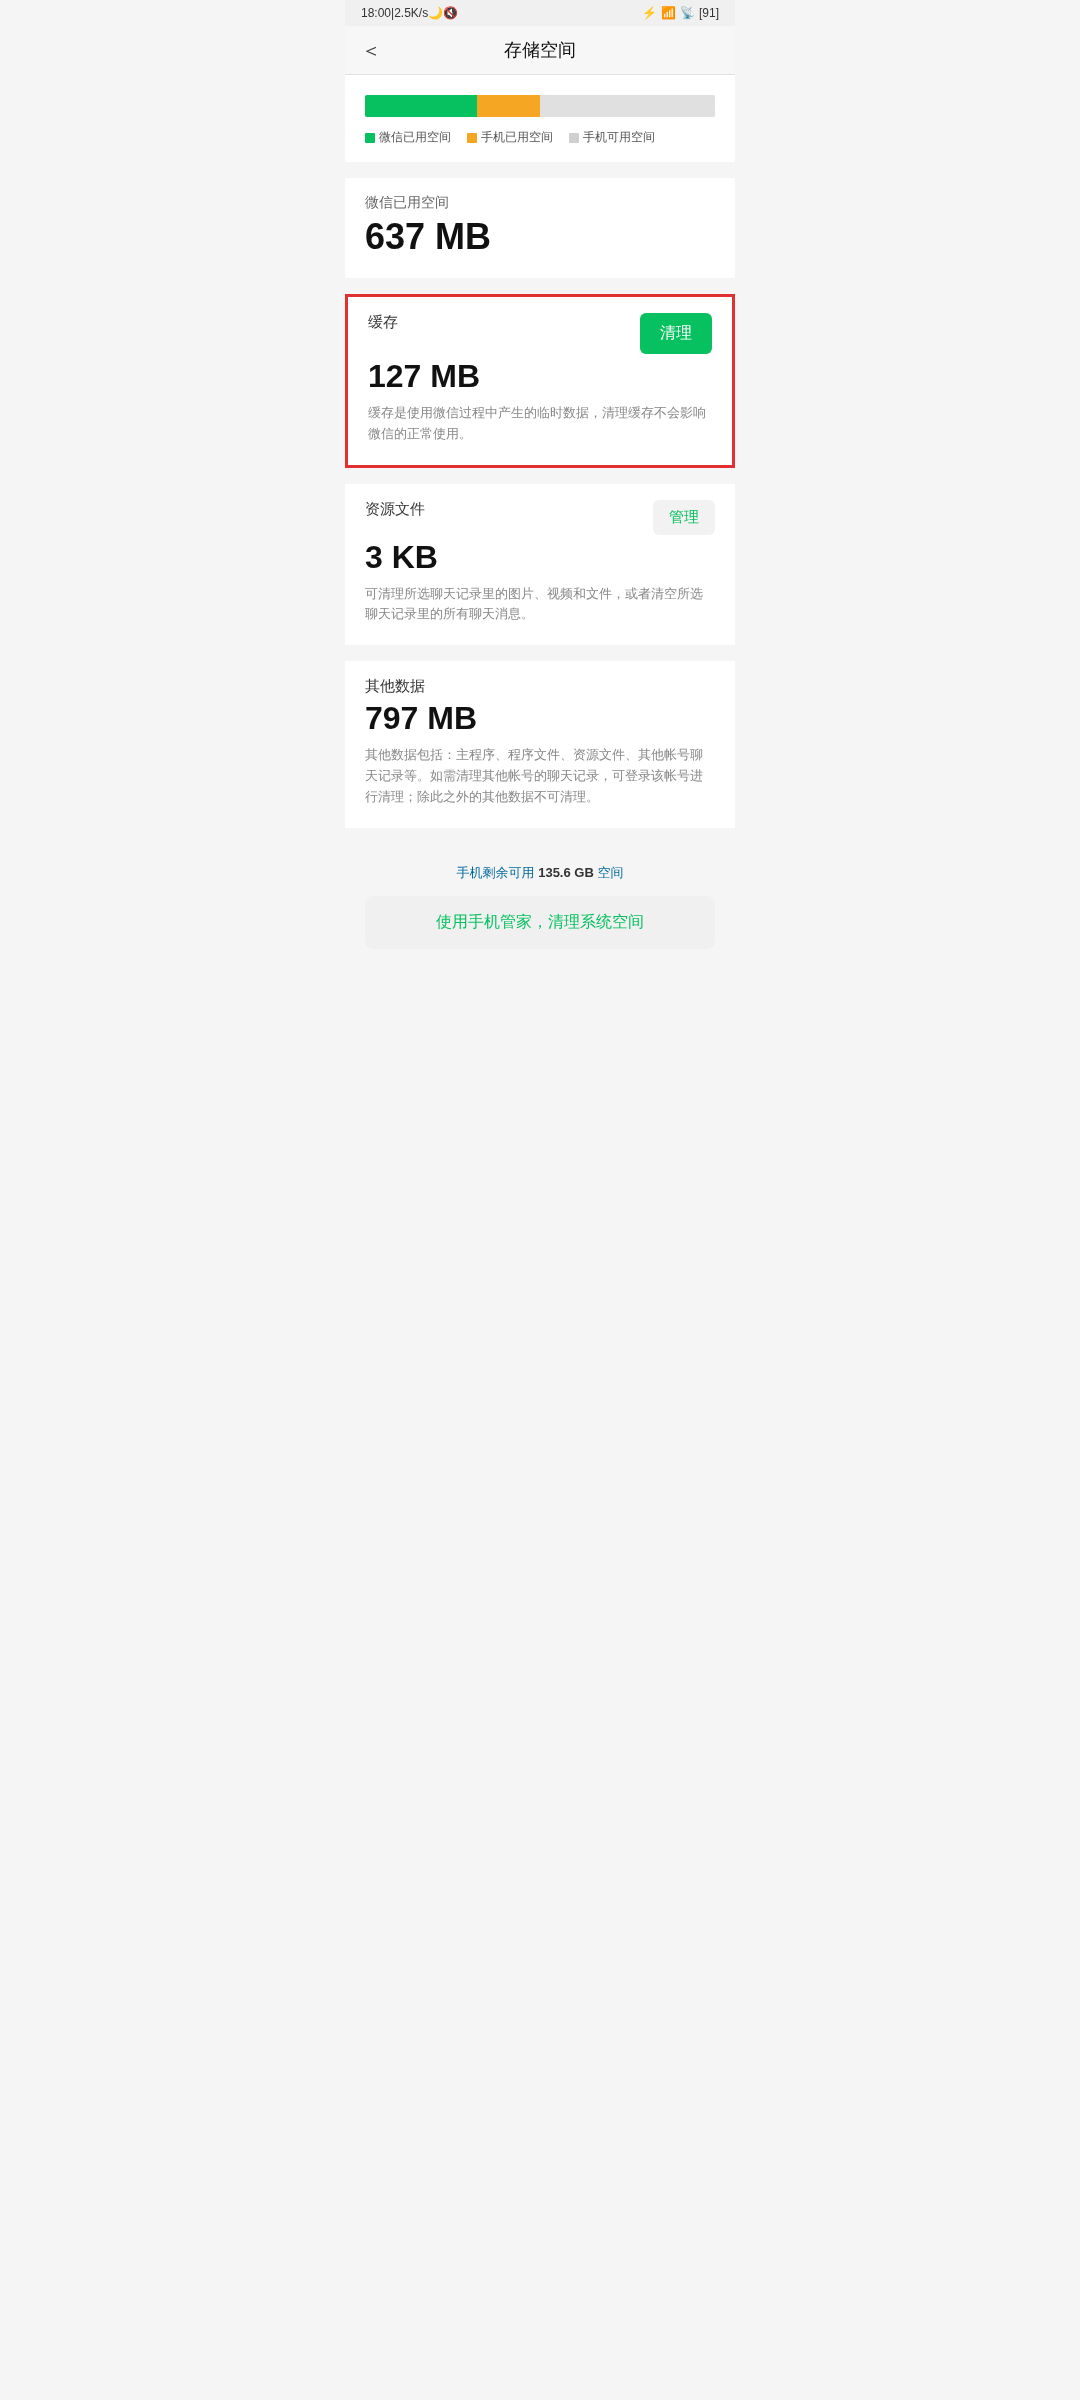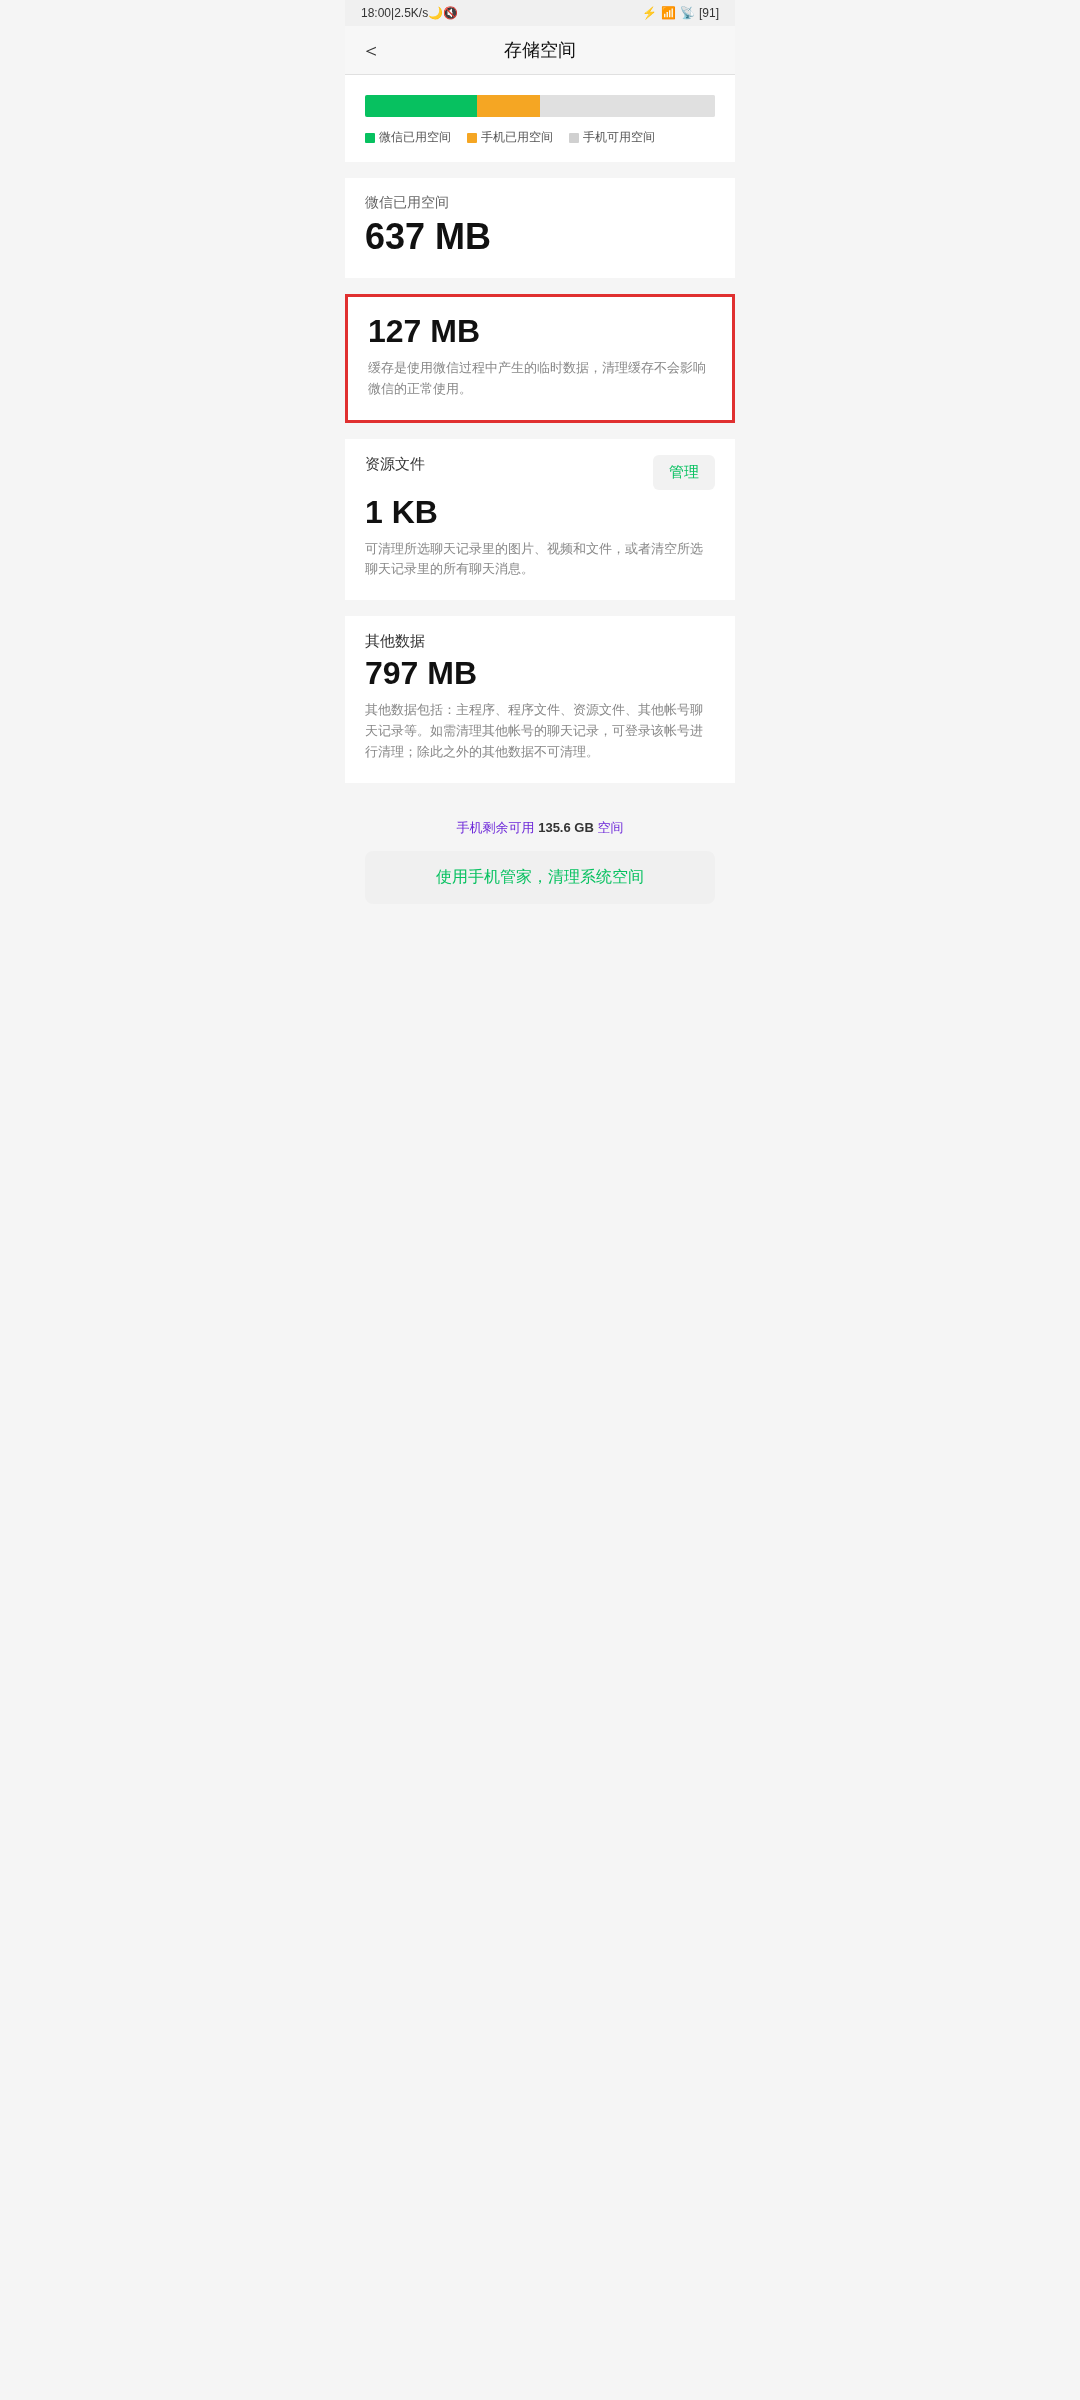--- a/index.html
+++ b/index.html
@@ -187,21 +187,21 @@
       background: #f5f5f5;
       padding: 20px 20px 0;
       text-align: center;
     }
     .footer-info {
       font-size: 13px;
       color: #888;
       margin-bottom: 14px;
     }
     .footer-info span {
-      color: #6d28d9;
+      color: #0369a1;
       font-weight: 500;
     }
     .btn-phone-manager {
       background: #f0f0f0;
       color: #07c160;
       border: none;
       border-radius: 8px;
       padding: 16px;
       font-size: 16px;
       font-weight: 500;
@@ -265,34 +265,40 @@
 <div class="divider"></div>
 
 <div class="usage-section">
   <div class="usage-label">微信已用空间</div>
   <div class="usage-value">637 MB</div>
 </div>
 
 <div class="divider"></div>
 
 <div class="cache-section">
+  <div class="section-header">
+    <div>
+      <div class="section-label">缓存</div>
+    </div>
+    <button class="btn-clean">清理</button>
+  </div>
   <div class="section-value">127 MB</div>
   <div class="section-desc">缓存是使用微信过程中产生的临时数据，清理缓存不会影响微信的正常使用。</div>
 </div>
 
 <div class="divider"></div>
 
 <div class="chat-section">
   <div class="section-header">
     <div>
       <div class="section-label">资源文件</div>
     </div>
     <button class="btn-manage">管理</button>
   </div>
-  <div class="section-value">1 KB</div>
+  <div class="section-value">3 KB</div>
   <div class="section-desc">可清理所选聊天记录里的图片、视频和文件，或者清空所选聊天记录里的所有聊天消息。</div>
 </div>
 
 <div class="divider"></div>
 
 <div class="other-section">
   <div class="section-label">其他数据</div>
   <div class="section-value">797 MB</div>
   <div class="section-desc">其他数据包括：主程序、程序文件、资源文件、其他帐号聊天记录等。如需清理其他帐号的聊天记录，可登录该帐号进行清理；除此之外的其他数据不可清理。</div>
 </div>

